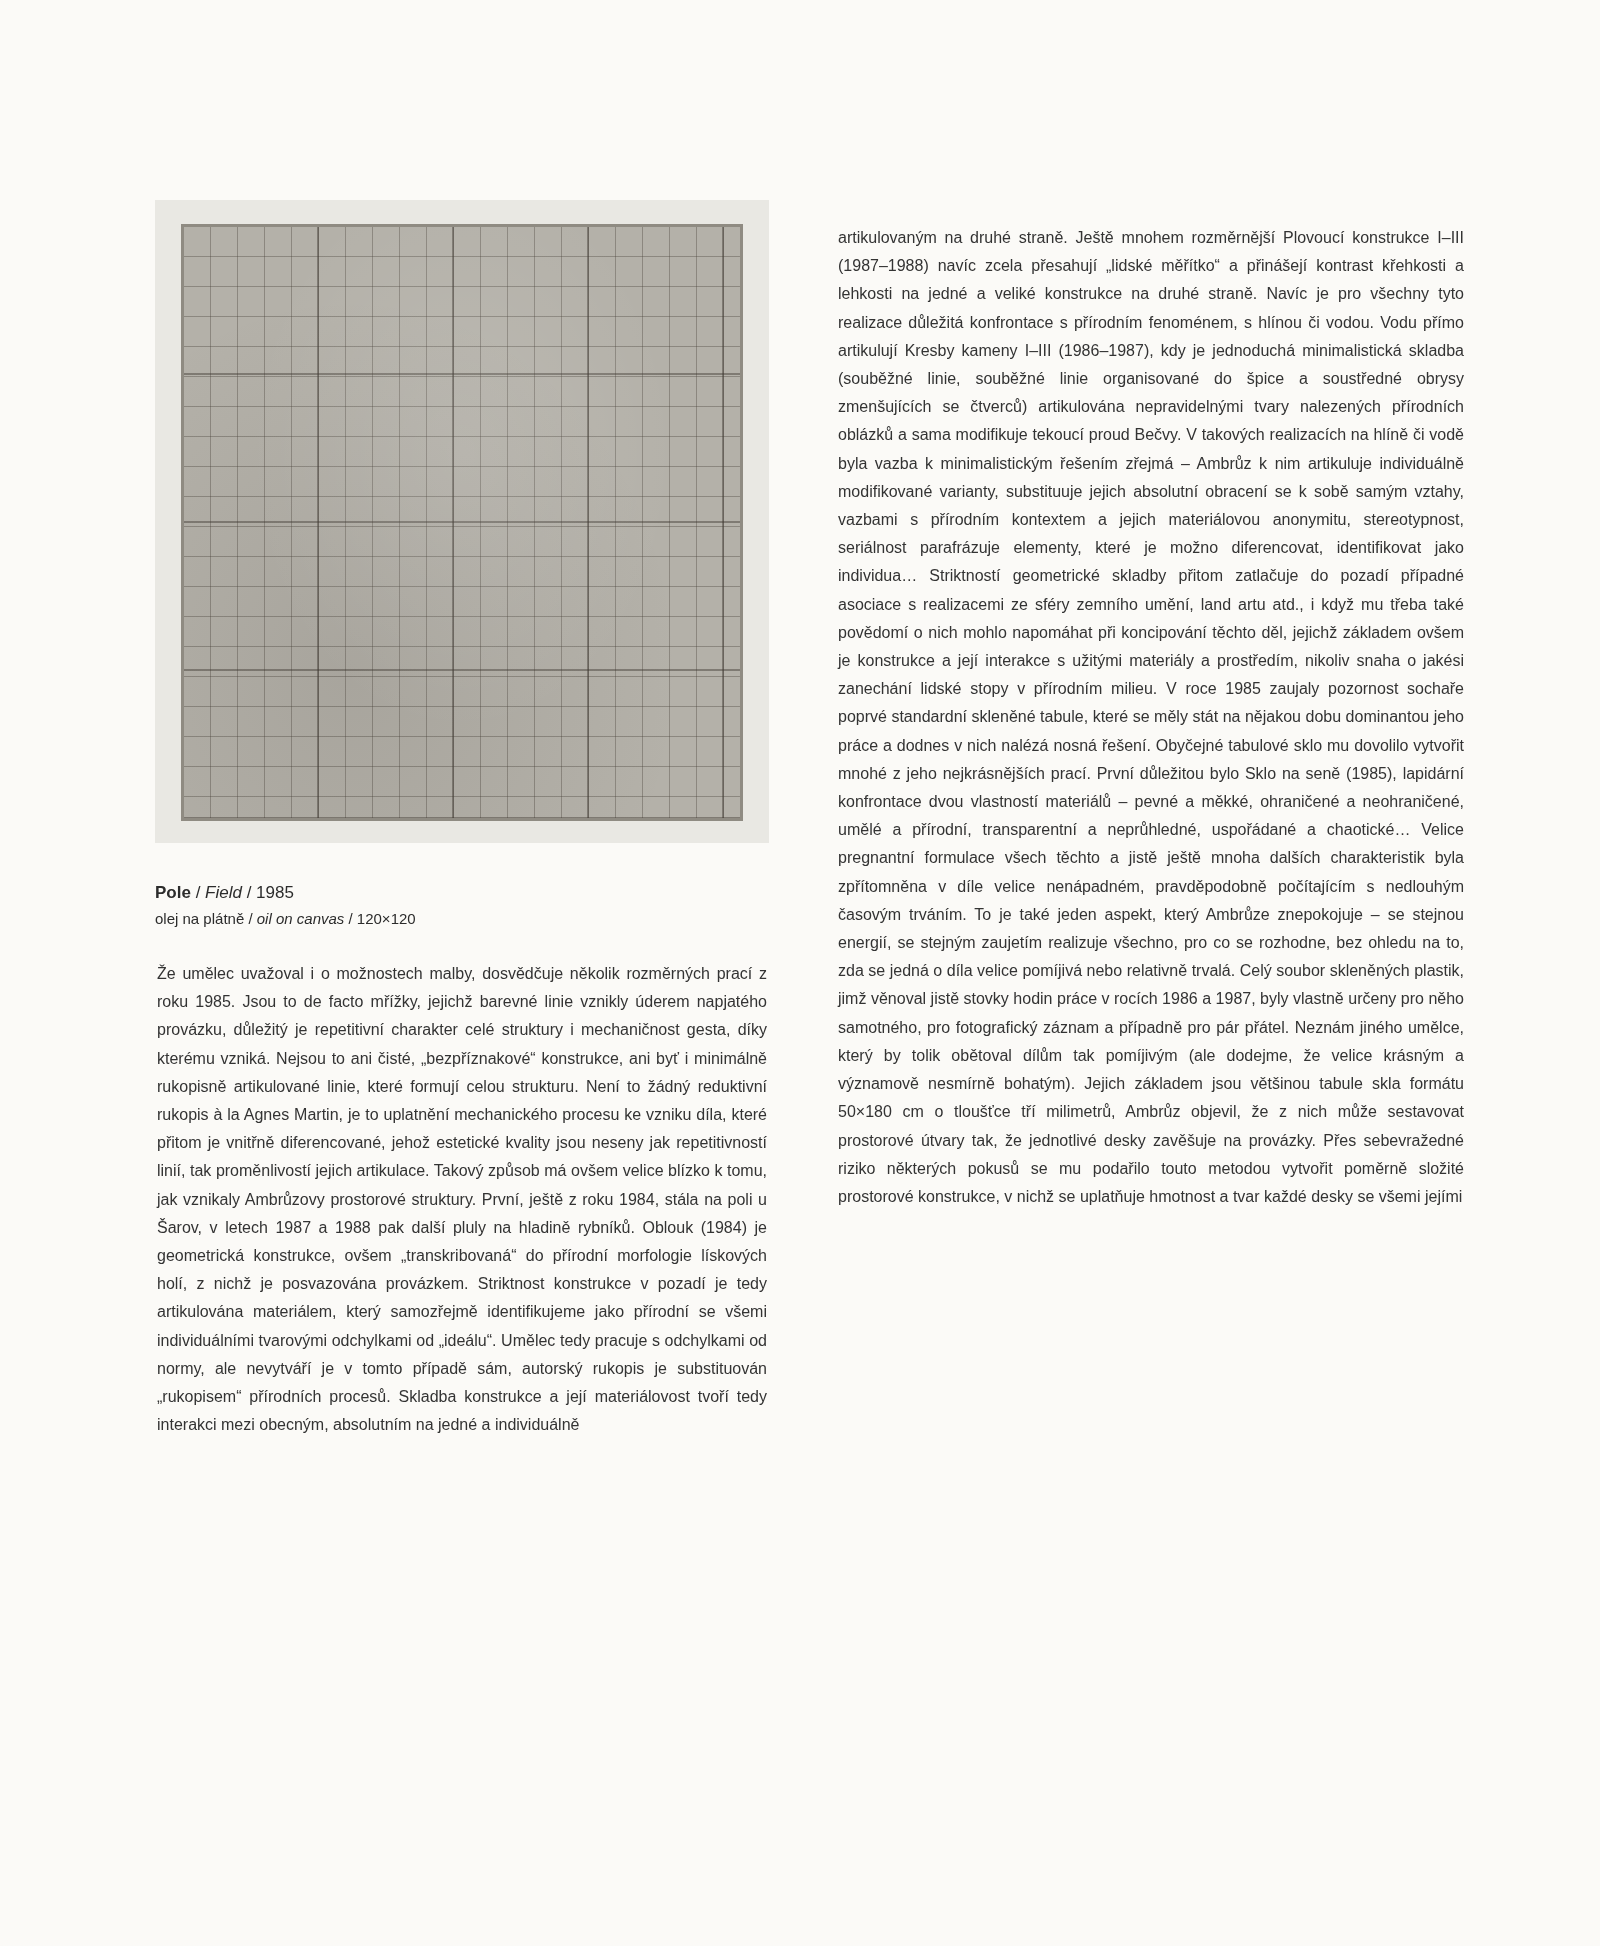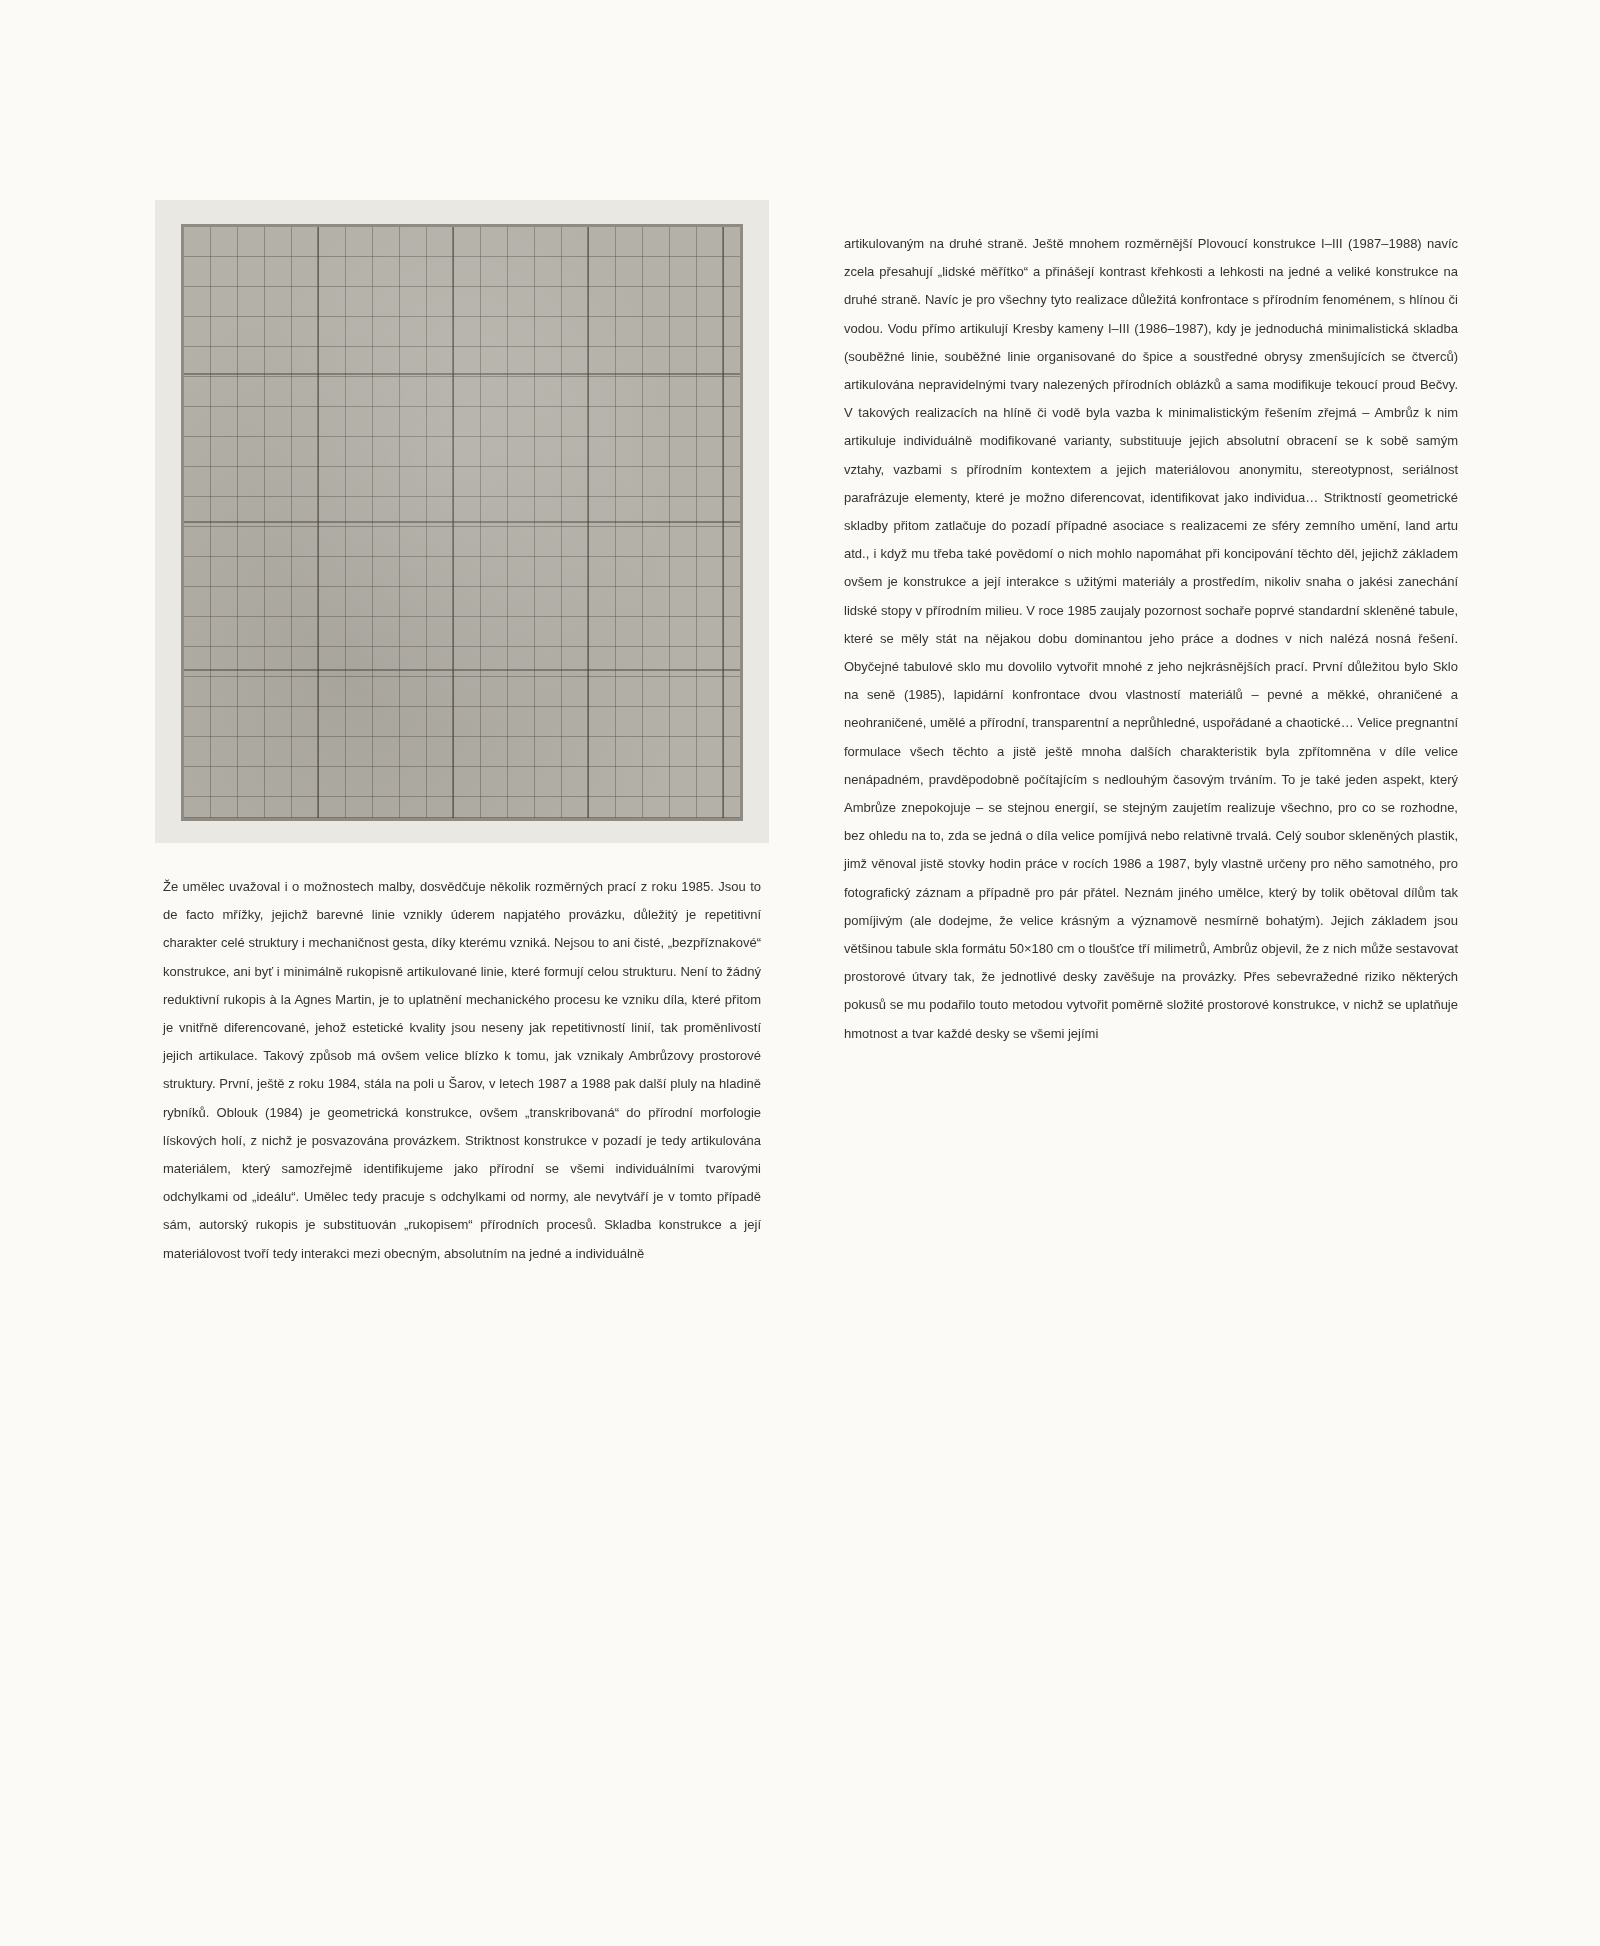--- a/index.html
+++ b/index.html
@@ -62,40 +62,44 @@
   .cap-bold   { font-weight: bold; }
   .cap-italic { font-style: italic; }
   .caption-line2 {
     font-size: 15px;
     line-height: 22px;
     color: #2c2c2c;
     margin-top: 3px;
   }
   
   .body-text p {
-    margin: 8px;
-    font-size: 13px;
+    margin: 2px;
+    font-size: 16px;
     line-height: 28.2px;
     text-align: justify;
     color: #333333;
   }
   .left-col .body-text { margin-top: 30px; }
   figure { margin: 0; }
 </style>
 </head>
 <body>
 
 <div class="page">
 
   <div class="left-col">
 
     <figure class="artwork-figure">
       <div class="photo">
         <div class="painting"></div>
       </div>
+      <figcaption class="caption">
+        <div class="caption-line1"><span class="cap-bold">Pole</span><span> / </span><span class="cap-italic">Field</span><span> / </span><span>1985</span></div>
+        <div class="caption-line2"><span>olej na plátně</span><span> / </span><span class="cap-italic">oil on canvas</span><span> / </span><span>120×120</span></div>
+      </figcaption>
     </figure>
 
     <div class="body-text">
       <p>Že umělec uvažoval i o možnostech malby, dosvědčuje několik rozměrných prací z roku 1985. Jsou to de facto mřížky, jejichž barevné linie vznikly úderem napjatého provázku, důležitý je repetitivní charakter celé struktury i mechaničnost gesta, díky kterému vzniká. Nejsou to ani čisté, „bezpříznakové“ konstrukce, ani byť i minimálně rukopisně artikulované linie, které formují celou strukturu. Není to žádný reduktivní rukopis à la Agnes Martin, je to uplatnění mechanického procesu ke vzniku díla, které přitom je vnitřně diferencované, jehož estetické kvality jsou neseny jak repetitivností linií, tak proměnlivostí jejich artikulace. Takový způsob má ovšem velice blízko k tomu, jak vznikaly Ambrůzovy prostorové struktury. První, ještě z roku 1984, stála na poli u Šarov, v letech 1987 a 1988 pak další pluly na hladině rybníků. Oblouk (1984) je geometrická konstrukce, ovšem „transkribovaná“ do přírodní morfologie lískových holí, z nichž je posvazována provázkem. Striktnost konstrukce v pozadí je tedy artikulována materiálem, který samozřejmě identifikujeme jako přírodní se všemi individuálními tvarovými odchylkami od „ideálu“. Umělec tedy pracuje s odchylkami od normy, ale nevytváří je v tomto případě sám, autorský rukopis je substituován „rukopisem“ přírodních procesů. Skladba konstrukce a její materiálovost tvoří tedy interakci mezi obecným, absolutním na jedné a individuálně</p>
     </div>
 
   </div>
 
   <div class="right-col">
     <div class="body-text">

